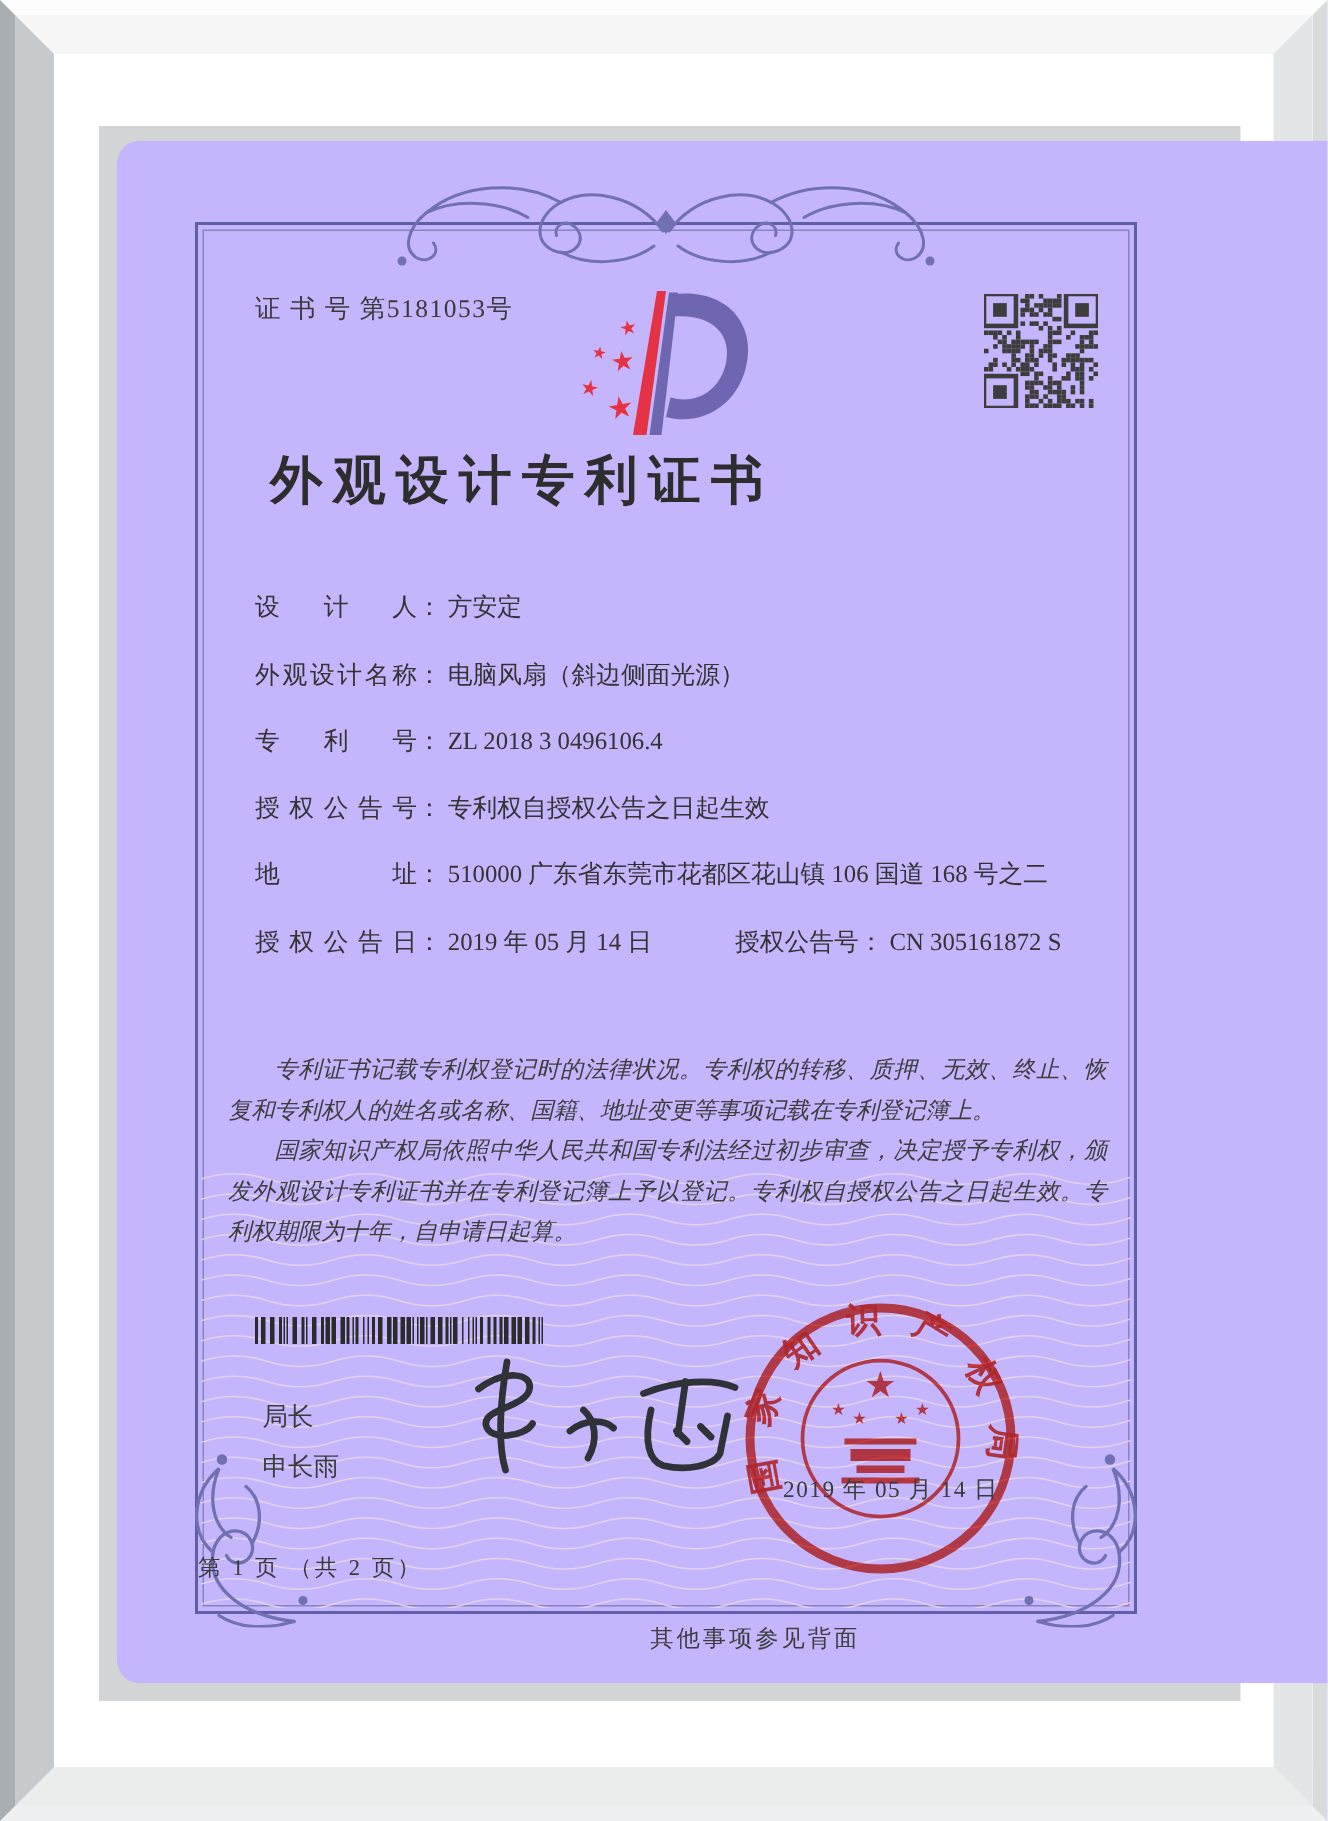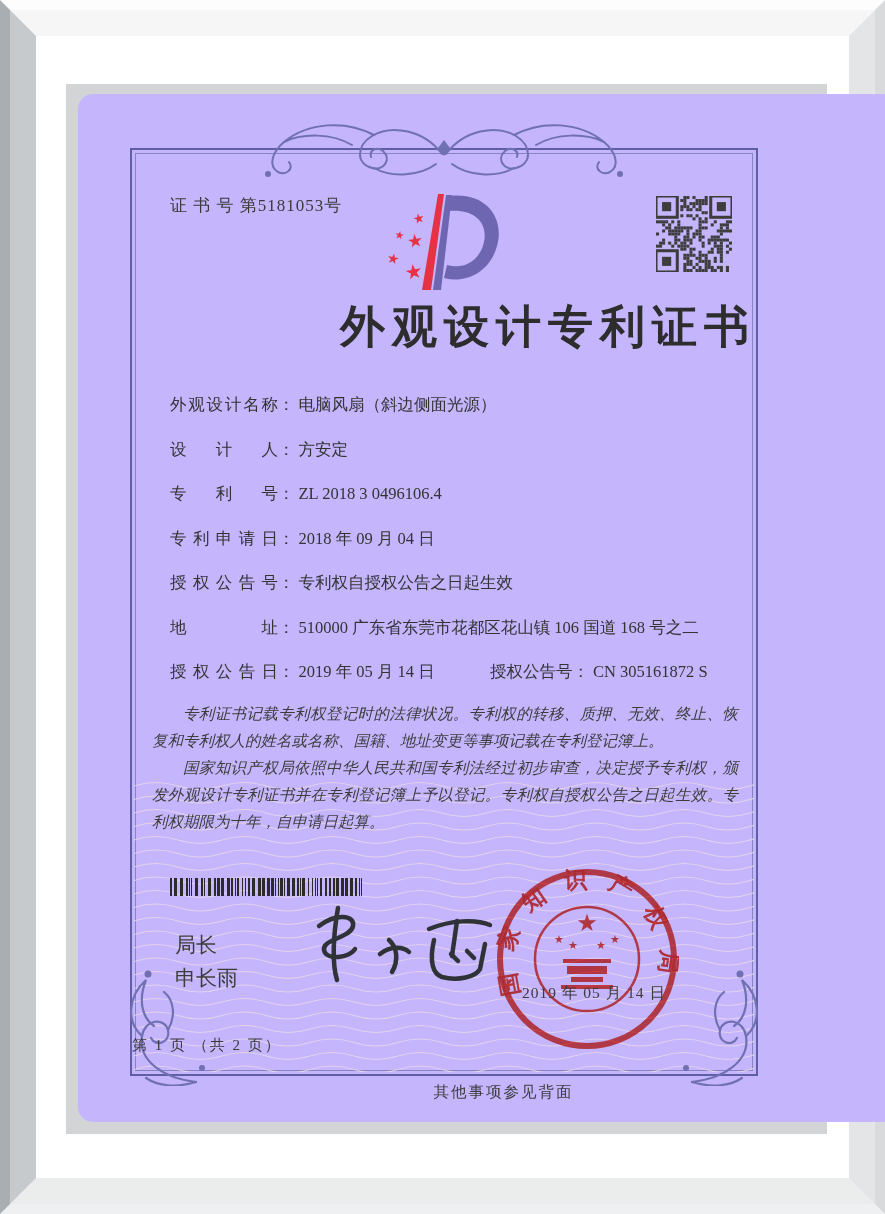--- a/index.html
+++ b/index.html
@@ -16,30 +16,30 @@
   .cert-border-inner{position:absolute;inset:3px;border:1px solid #8585bf;pointer-events:none;}
   .flourish{position:absolute;color:#7070b2;}
   .flourish.topc{left:50%;top:-36px;transform:translateX(-50%);}
   .flourish.bl{left:-14px;bottom:-16px;}
   .flourish.br{right:-14px;bottom:-16px;transform:scaleX(-1);}
   .waves{position:absolute;left:2px;right:2px;bottom:2px;height:292px;overflow:hidden;pointer-events:none;}
   
   .cert-no{position:absolute;left:38px;top:44px;font-size:17px;letter-spacing:1px;color:#3a3a3a;}
   .qr{position:absolute;left:524px;top:46px;width:76px;height:76px;}
   .logo{position:absolute;left:50%;top:40px;transform:translateX(-50%);}
-  .title{position:absolute;left:0;right:0;top:147px;text-align:right;font-size:45px;font-weight:bold;letter-spacing:7px;color:#2d2d2d;}
+  .title{position:absolute;left:0;right:0;top:147px;text-align:left;font-size:35px;font-weight:bold;letter-spacing:7px;color:#2d2d2d;padding-left:48px;}
   .fields{position:absolute;left:38px;top:244px;width:585px;font-size:16.5px;color:#333;}
   .frow{position:relative;height:44.5px;white-space:nowrap;}
   .lbl{display:inline-block;width:108px;text-align:justify;text-align-last:justify;vertical-align:top;}
   .val{margin-left:4px;}
   .pair2{position:absolute;left:320px;top:0;}
   .paras{position:absolute;left:20px;top:550px;width:586px;font-size:15.5px;line-height:27px;font-style:italic;color:#3d3d3d;text-align:justify;}
   .paras p{margin:0;text-indent:2em;}
   .barcode{position:absolute;left:38px;top:728px;}
-  .signer{position:absolute;left:43px;top:778px;font-family:"Liberation Sans","DejaVu Sans",sans-serif;font-size:21px;color:#3c3c3c;line-height:33px;}
+  .signer{position:absolute;left:43px;top:778px;font-family:"Liberation Sans","DejaVu Sans",sans-serif;font-size:17px;color:#3c3c3c;line-height:33px;}
   .signature{position:absolute;left:160px;top:742px;}
   .seal{position:absolute;left:363px;top:717px;width:184px;height:184px;mix-blend-mode:multiply;}
   .seal-date{position:absolute;left:390px;top:833px;font-size:15.5px;color:#3b3b3b;letter-spacing:1px;}
   .page-info{position:absolute;left:0;right:0;top:886px;font-size:15px;color:#3a3a3a;letter-spacing:2px;}
   .back-note{position:absolute;left:0;right:0;top:988px;text-align:center;font-size:15.5px;color:#3d3d3d;letter-spacing:2px;}
 </style>
 </head>
 <body>
 
 <div class="photo">
@@ -350,30 +350,27 @@
               <text x="8" y="72" font-size="14" transform="rotate(12 8 72)">★</text>
               <text x="28" y="90" font-size="20" transform="rotate(-10 28 90)">★</text>
             </g>
           </svg>
         </div>
 
         <div class="title">外观设计专利证书</div>
 
         <div class="fields">
           <div class="frow">
+            <span class="lbl">设计人</span><span>：</span><span class="val">方安定</span>
+          </div>
+          <div class="frow">
             <span class="lbl">外观设计名称</span><span>：</span><span class="val">电脑风扇（斜边侧面光源）</span>
           </div>
           <div class="frow">
-            <span class="lbl">设计人</span><span>：</span><span class="val">方安定</span>
-          </div>
-          <div class="frow">
             <span class="lbl">专利号</span><span>：</span><span class="val">ZL 2018 3 0496106.4</span>
-          </div>
-          <div class="frow">
-            <span class="lbl">专利申请日</span><span>：</span><span class="val">2018 年 09 月 04 日</span>
           </div>
           <div class="frow">
             <span class="lbl">授权公告号</span><span>：</span><span class="val">专利权自授权公告之日起生效</span>
           </div>
           <div class="frow">
             <span class="lbl">地址</span><span>：</span><span class="val">510000 广东省东莞市花都区花山镇 106 国道 168 号之二</span>
           </div>
           <div class="frow">
             <span class="lbl">授权公告日</span><span>：</span><span class="val">2019 年 05 月 14 日</span>
             <span class="pair2">

